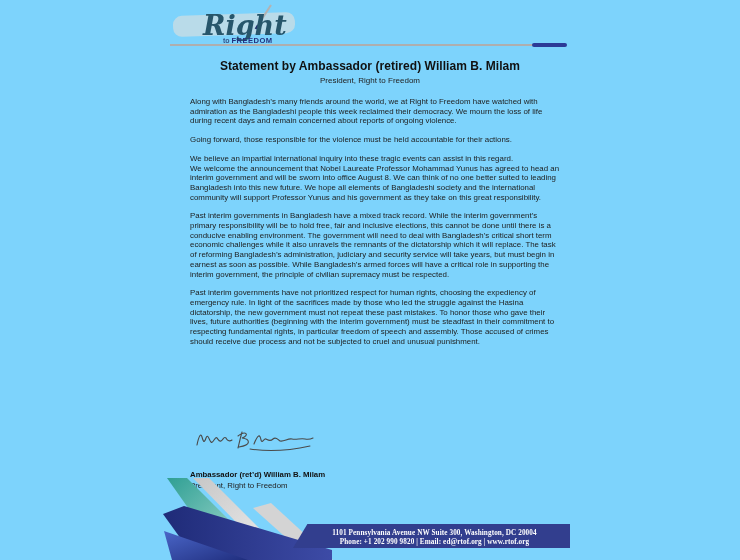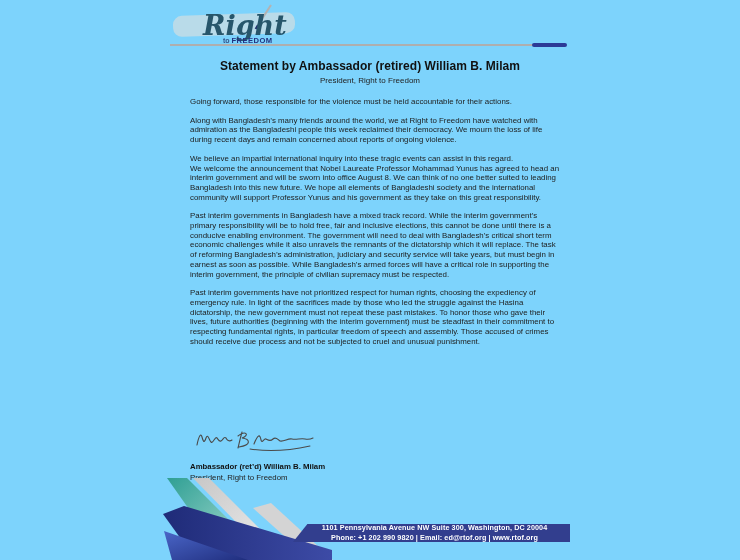--- a/index.html
+++ b/index.html
@@ -20,29 +20,29 @@
   .doc-subtitle{font-size:8px;color:#222;margin-top:2.5px;}
   
   .doc-body{position:absolute;left:190px;top:97px;width:372px;}
   .doc-paragraph{
     margin:0 0 9px 0;font-size:7.9px;line-height:9.7px;color:#1d1d1d;
     white-space:pre-line;text-align:left;
   }
   
   .sig-block{position:absolute;left:190px;top:428px;width:260px;}
   .sig-svg{display:block;margin-left:2px;}
-  .sig-name{font-size:7.8px;font-weight:bold;color:#111;margin-top:10px;}
+  .sig-name{font-size:7.8px;font-weight:bold;color:#111;margin-top:18px;}
   .sig-title{font-size:7.8px;color:#222;margin-top:2px;}
   
   .ribbons{position:absolute;left:0;top:0;pointer-events:none;}
   .footer-bar{
-    position:absolute;left:293px;top:524px;width:277px;height:18px;background:#323e8e;
+    position:absolute;left:293px;top:524px;width:277px;height:24px;background:#323e8e;
     clip-path:polygon(5.2% 0,100% 0,100% 100%,0 100%);
-    display:flex;flex-direction:column;justify-content:center;align-items:center;
-    padding-left:6px;box-sizing:border-box;
+    display:flex;flex-direction:column;justify-content:flex-end;align-items:center;
+    padding-left:6px;box-sizing:border-box;font-family:Liberation Serif, serif;
   }
   .footer-line{font-size:7.2px;font-weight:bold;color:#ffffff;line-height:9.6px;letter-spacing:.1px;white-space:nowrap;}
 </style>
 </head>
 <body>
 
 <div class="page">
 
   <svg class="logo-svg" width="132" height="42" viewBox="0 0 132 42">
     <rect x="3" y="10" width="122" height="21" rx="9" transform="rotate(-2 64 20)" fill="#b9dbe9"></rect>
@@ -54,22 +54,22 @@
   </svg>
   <div class="header-rule"></div>
   <div class="header-rule-accent"></div>
 
   <div class="title-block">
     <div class="doc-title">Statement by Ambassador (retired) William B. Milam</div>
     <div class="doc-subtitle">President, Right to Freedom</div>
   </div>
 
   <div class="doc-body">
+    <p class="doc-paragraph">Along with Bangladesh’s many friends around the world, we at Right to Freedom have watched with admiration as the Bangladeshi people this week reclaimed their democracy. We mourn the loss of life during recent days and remain concerned about reports of ongoing violence.</p>
     <p class="doc-paragraph">Going forward, those responsible for the violence must be held accountable for their actions.</p>
-    <p class="doc-paragraph">Along with Bangladesh’s many friends around the world, we at Right to Freedom have watched with admiration as the Bangladeshi people this week reclaimed their democracy. We mourn the loss of life during recent days and remain concerned about reports of ongoing violence.</p>
     <p class="doc-paragraph">We believe an impartial international inquiry into these tragic events can assist in this regard.
 We welcome the announcement that Nobel Laureate Professor Mohammad Yunus has agreed to head an interim government and will be sworn into office August 8. We can think of no one better suited to leading Bangladesh into this new future. We hope all elements of Bangladeshi society and the international community will support Professor Yunus and his government as they take on this great responsibility.</p>
     <p class="doc-paragraph">Past interim governments in Bangladesh have a mixed track record. While the interim government’s primary responsibility will be to hold free, fair and inclusive elections, this cannot be done until there is a conducive enabling environment. The government will need to deal with Bangladesh’s critical short term economic challenges while it also unravels the remnants of the dictatorship which it will replace. The task of reforming Bangladesh’s administration, judiciary and security service will take years, but must begin in earnest as soon as possible. While Bangladesh’s armed forces will have a critical role in supporting the interim government, the principle of civilian supremacy must be respected.</p>
     <p class="doc-paragraph">Past interim governments have not prioritized respect for human rights, choosing the expediency of emergency rule. In light of the sacrifices made by those who led the struggle against the Hasina dictatorship, the new government must not repeat these past mistakes. To honor those who gave their lives, future authorities (beginning with the interim government) must be steadfast in their commitment to respecting fundamental rights, in particular freedom of speech and assembly. Those accused of crimes should receive due process and not be subjected to cruel and unusual punishment.</p>
   </div>
 
   <div class="sig-block">
     <svg class="sig-svg" width="128" height="24" viewBox="0 0 128 24">
       <g fill="none" stroke="#4a4a4a" stroke-width="1.1" stroke-linecap="round">
         <path d="M5,17 C7,7 9,5 10,9 C11,13 12,16 14,10 C16,5 17,12 19,14 C21,16 23,8 25,10 C26,11 27,14 29,13 C31,12 32,8 34,10 C35,12 37,14 40,12"></path>

